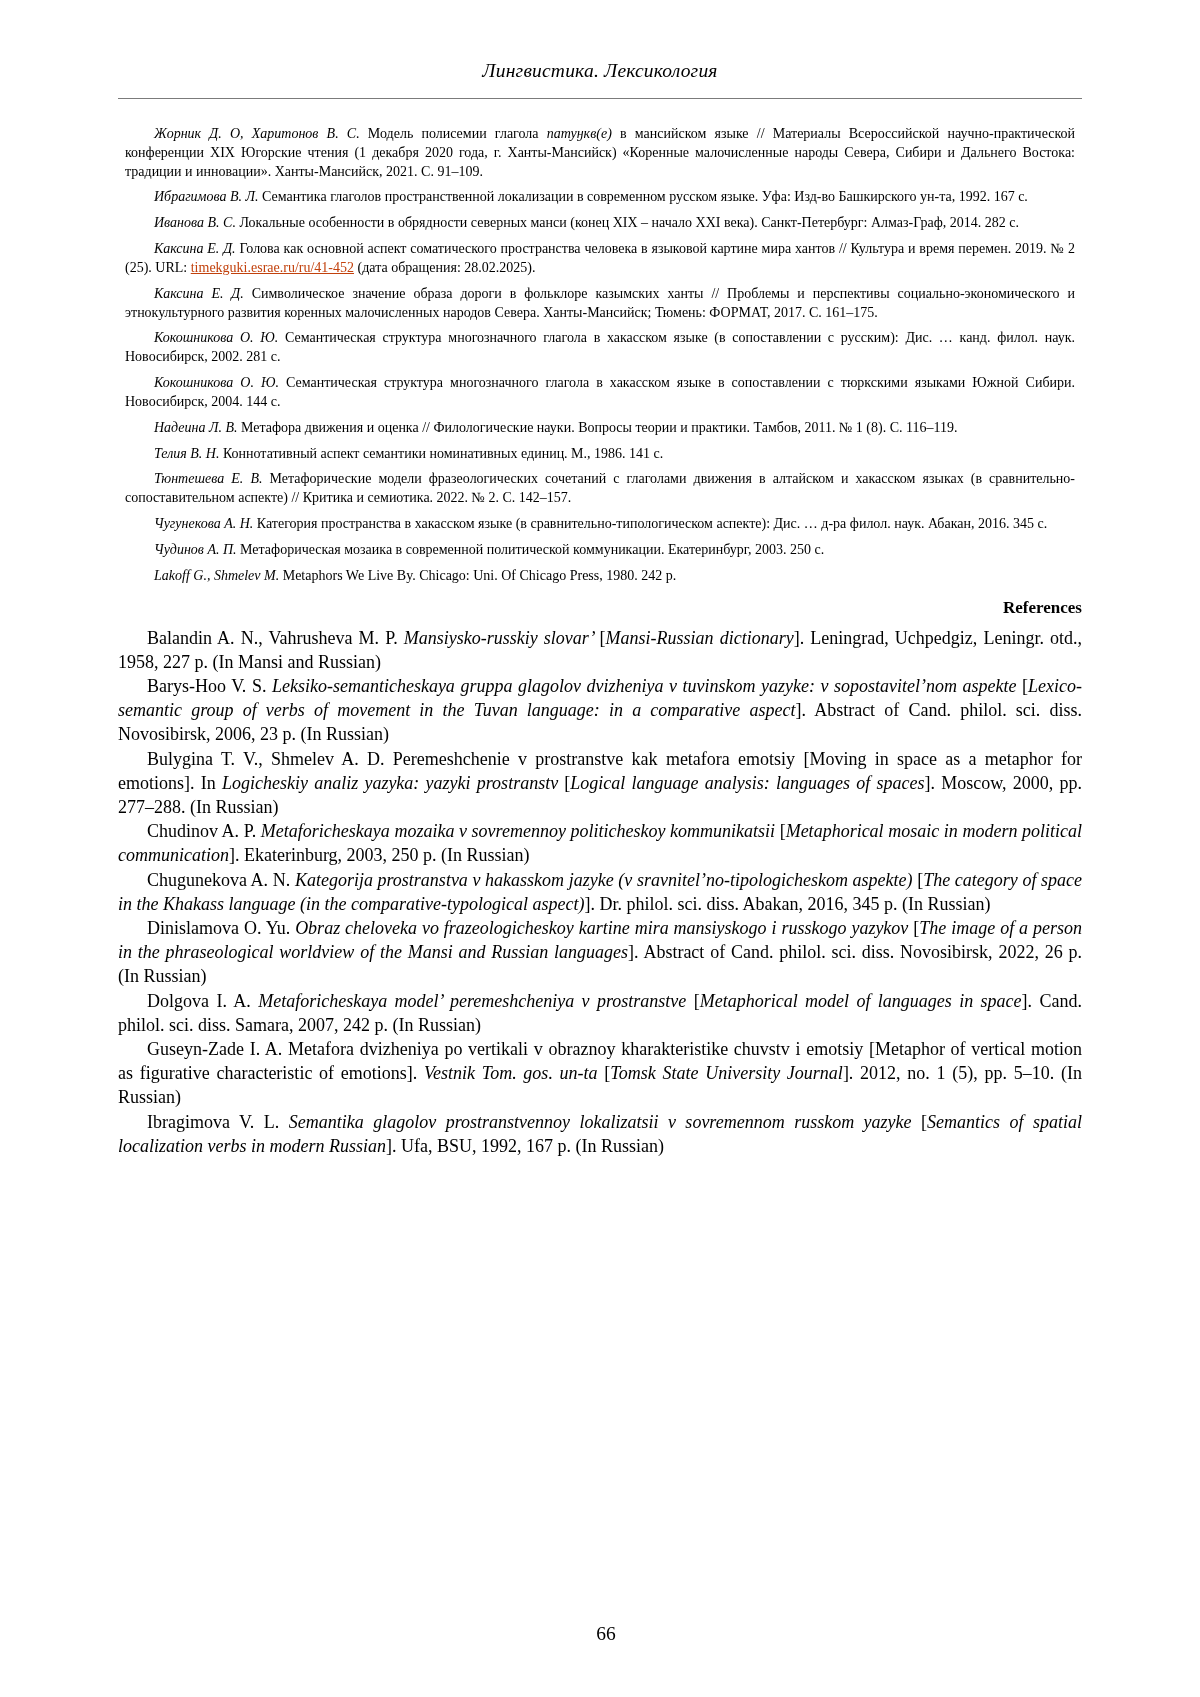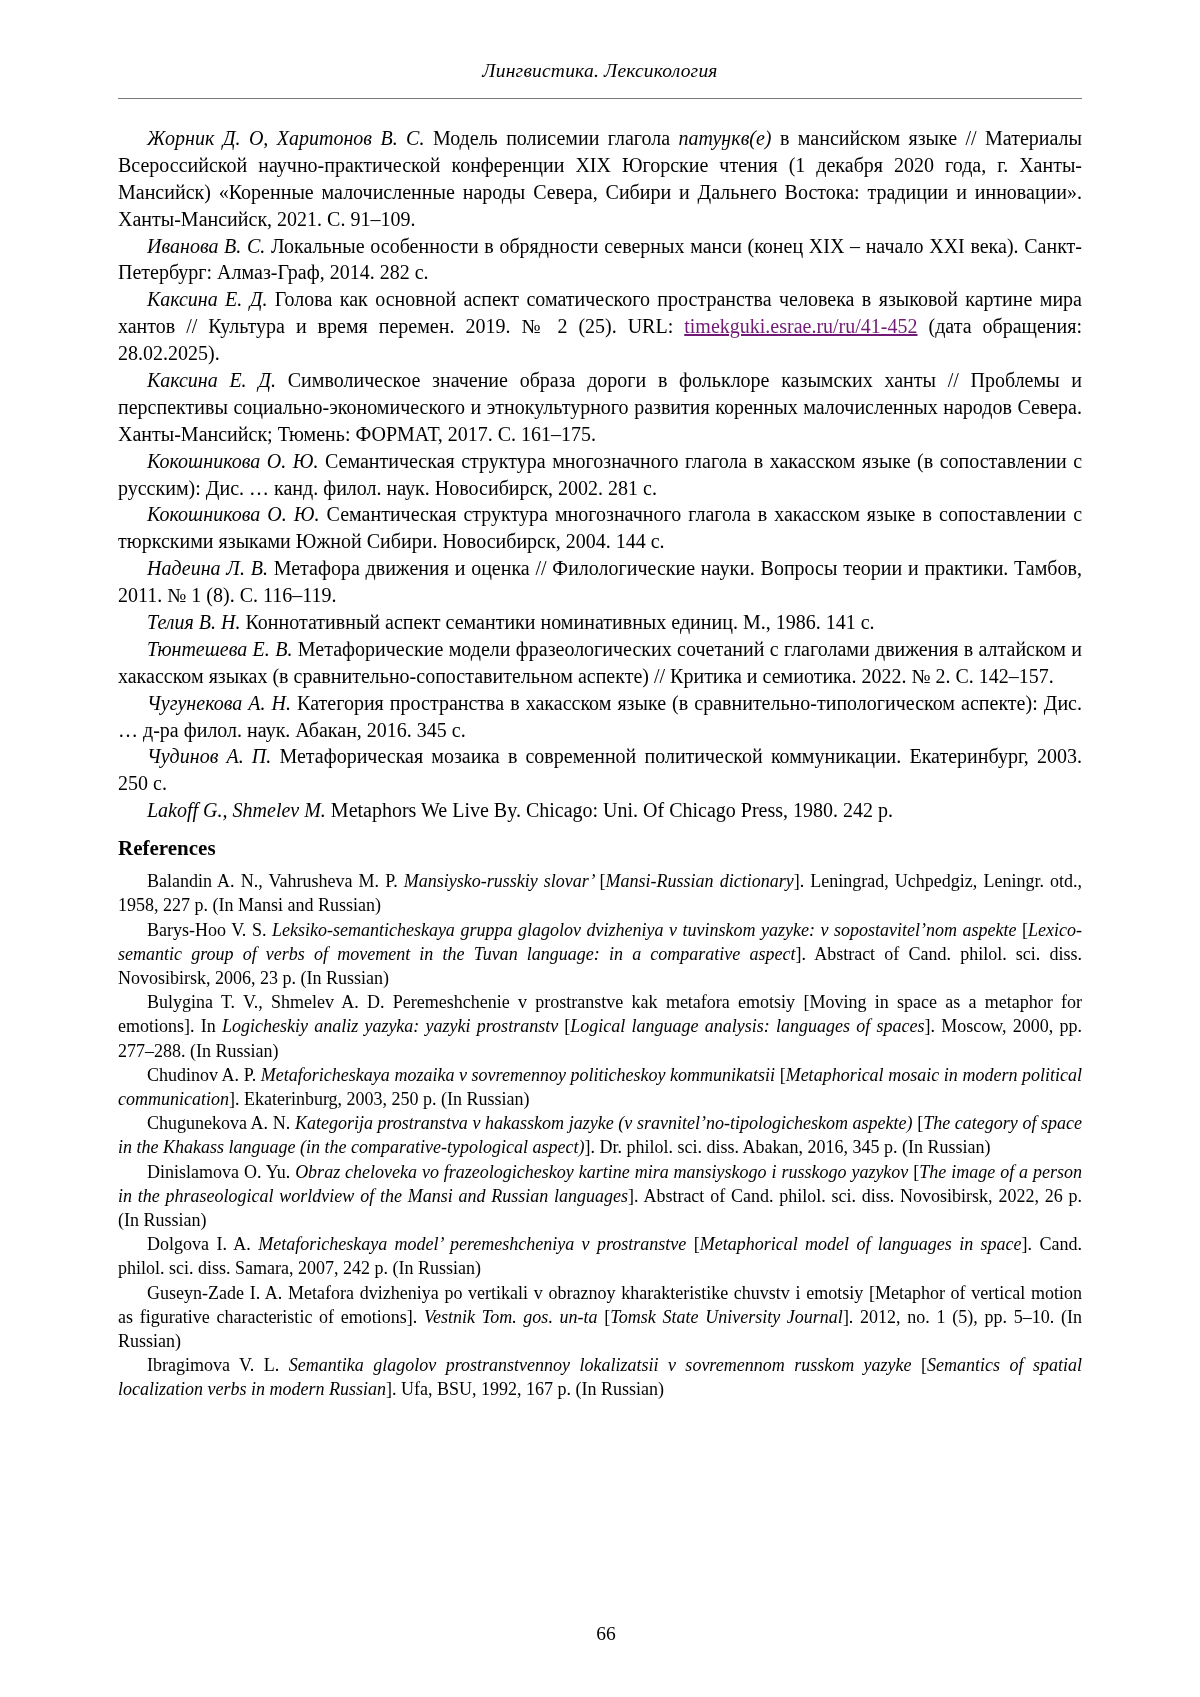--- a/index.html
+++ b/index.html
@@ -26,38 +26,38 @@
     font-style: italic;
     font-size: 19.5px;
     letter-spacing: 0.2px;
     margin-bottom: 16px;
   }
   .rule {
     border-top: 1.6px solid #7b7b7b;
     margin: 0 0 26px 0;
   }
   .bib p {
-    margin: 0;
+    margin: 7px;
     text-align: justify;
     text-justify: inter-word;
     text-indent: 29px;
-    font-size: 20px;
+    font-size: 14px;
     line-height: 1.345;
     hyphens: manual;
   }
   .it { font-style: italic; }
   .section-title {
-    text-align: left;
+    text-align: right;
     font-weight: bold;
-    font-size: 21px;
+    font-size: 17px;
     margin: 12px 0 8px 0;
     text-indent: 0;
   }
   .lnk {
-    color: #701a75;
+    color: #c2410c;
     text-decoration: underline;
   }
   .refs p {
     margin: 0;
     text-align: justify;
     text-indent: 29px;
     font-size: 18px;
     line-height: 1.345;
   }
   .folio {
@@ -74,20 +74,21 @@
 
 <div class="page">
 
   <div class="running-head">Лингвистика. Лексикология</div>
   <div class="rule"></div>
 
   <div class="bib">
 
     <p><span class="it">Жорник Д. О, Харитонов В. С.</span><span> Модель полисемии глагола </span><span class="it">патуӈкв(е)</span><span> в мансийском языке // Материалы Всероссийской научно-практической конференции XIX Югорские чтения (1 декабря 2020 года, г. Ханты-Мансийск) «Коренные малочисленные народы Севера, Сибири и Дальнего Востока: традиции и инновации». Ханты-Мансийск, 2021. С. 91–109.</span></p>
 
+    <p><span class="it">Ибрагимова В. Л.</span><span> Семантика глаголов пространственной локализации в современном русском языке. Уфа: Изд-во Башкирского ун-та, 1992. 167 с.</span></p>
 
     <p><span class="it">Иванова В. С.</span><span> Локальные особенности в обрядности северных манси (конец XIX – начало XXI века). Санкт-Петербург: Алмаз-Граф, 2014. 282 с.</span></p>
 
     <p><span class="it">Каксина Е. Д.</span><span> Голова как основной аспект соматического пространства человека в языковой картине мира хантов // Культура и время перемен. 2019. № 2 (25). URL: </span><a class="lnk" href="#">timekguki.esrae.ru/ru/41-452</a><span> (дата обращения: 28.02.2025).</span></p>
 
     <p><span class="it">Каксина Е. Д.</span><span> Символическое значение образа дороги в фольклоре казымских ханты // Проблемы и перспективы социально-экономического и этнокультурного развития коренных малочисленных народов Севера. Ханты-Мансийск; Тюмень: ФОРМАТ, 2017. С. 161–175.</span></p>
 
     <p><span class="it">Кокошникова О. Ю.</span><span> Семантическая структура многозначного глагола в хакасском языке (в сопоставлении с русским): Дис. … канд. филол. наук. Новосибирск, 2002. 281 с.</span></p>
 
     <p><span class="it">Кокошникова О. Ю.</span><span> Семантическая структура многозначного глагола в хакасском языке в сопоставлении с тюркскими языками Южной Сибири. Новосибирск, 2004. 144 с.</span></p>

